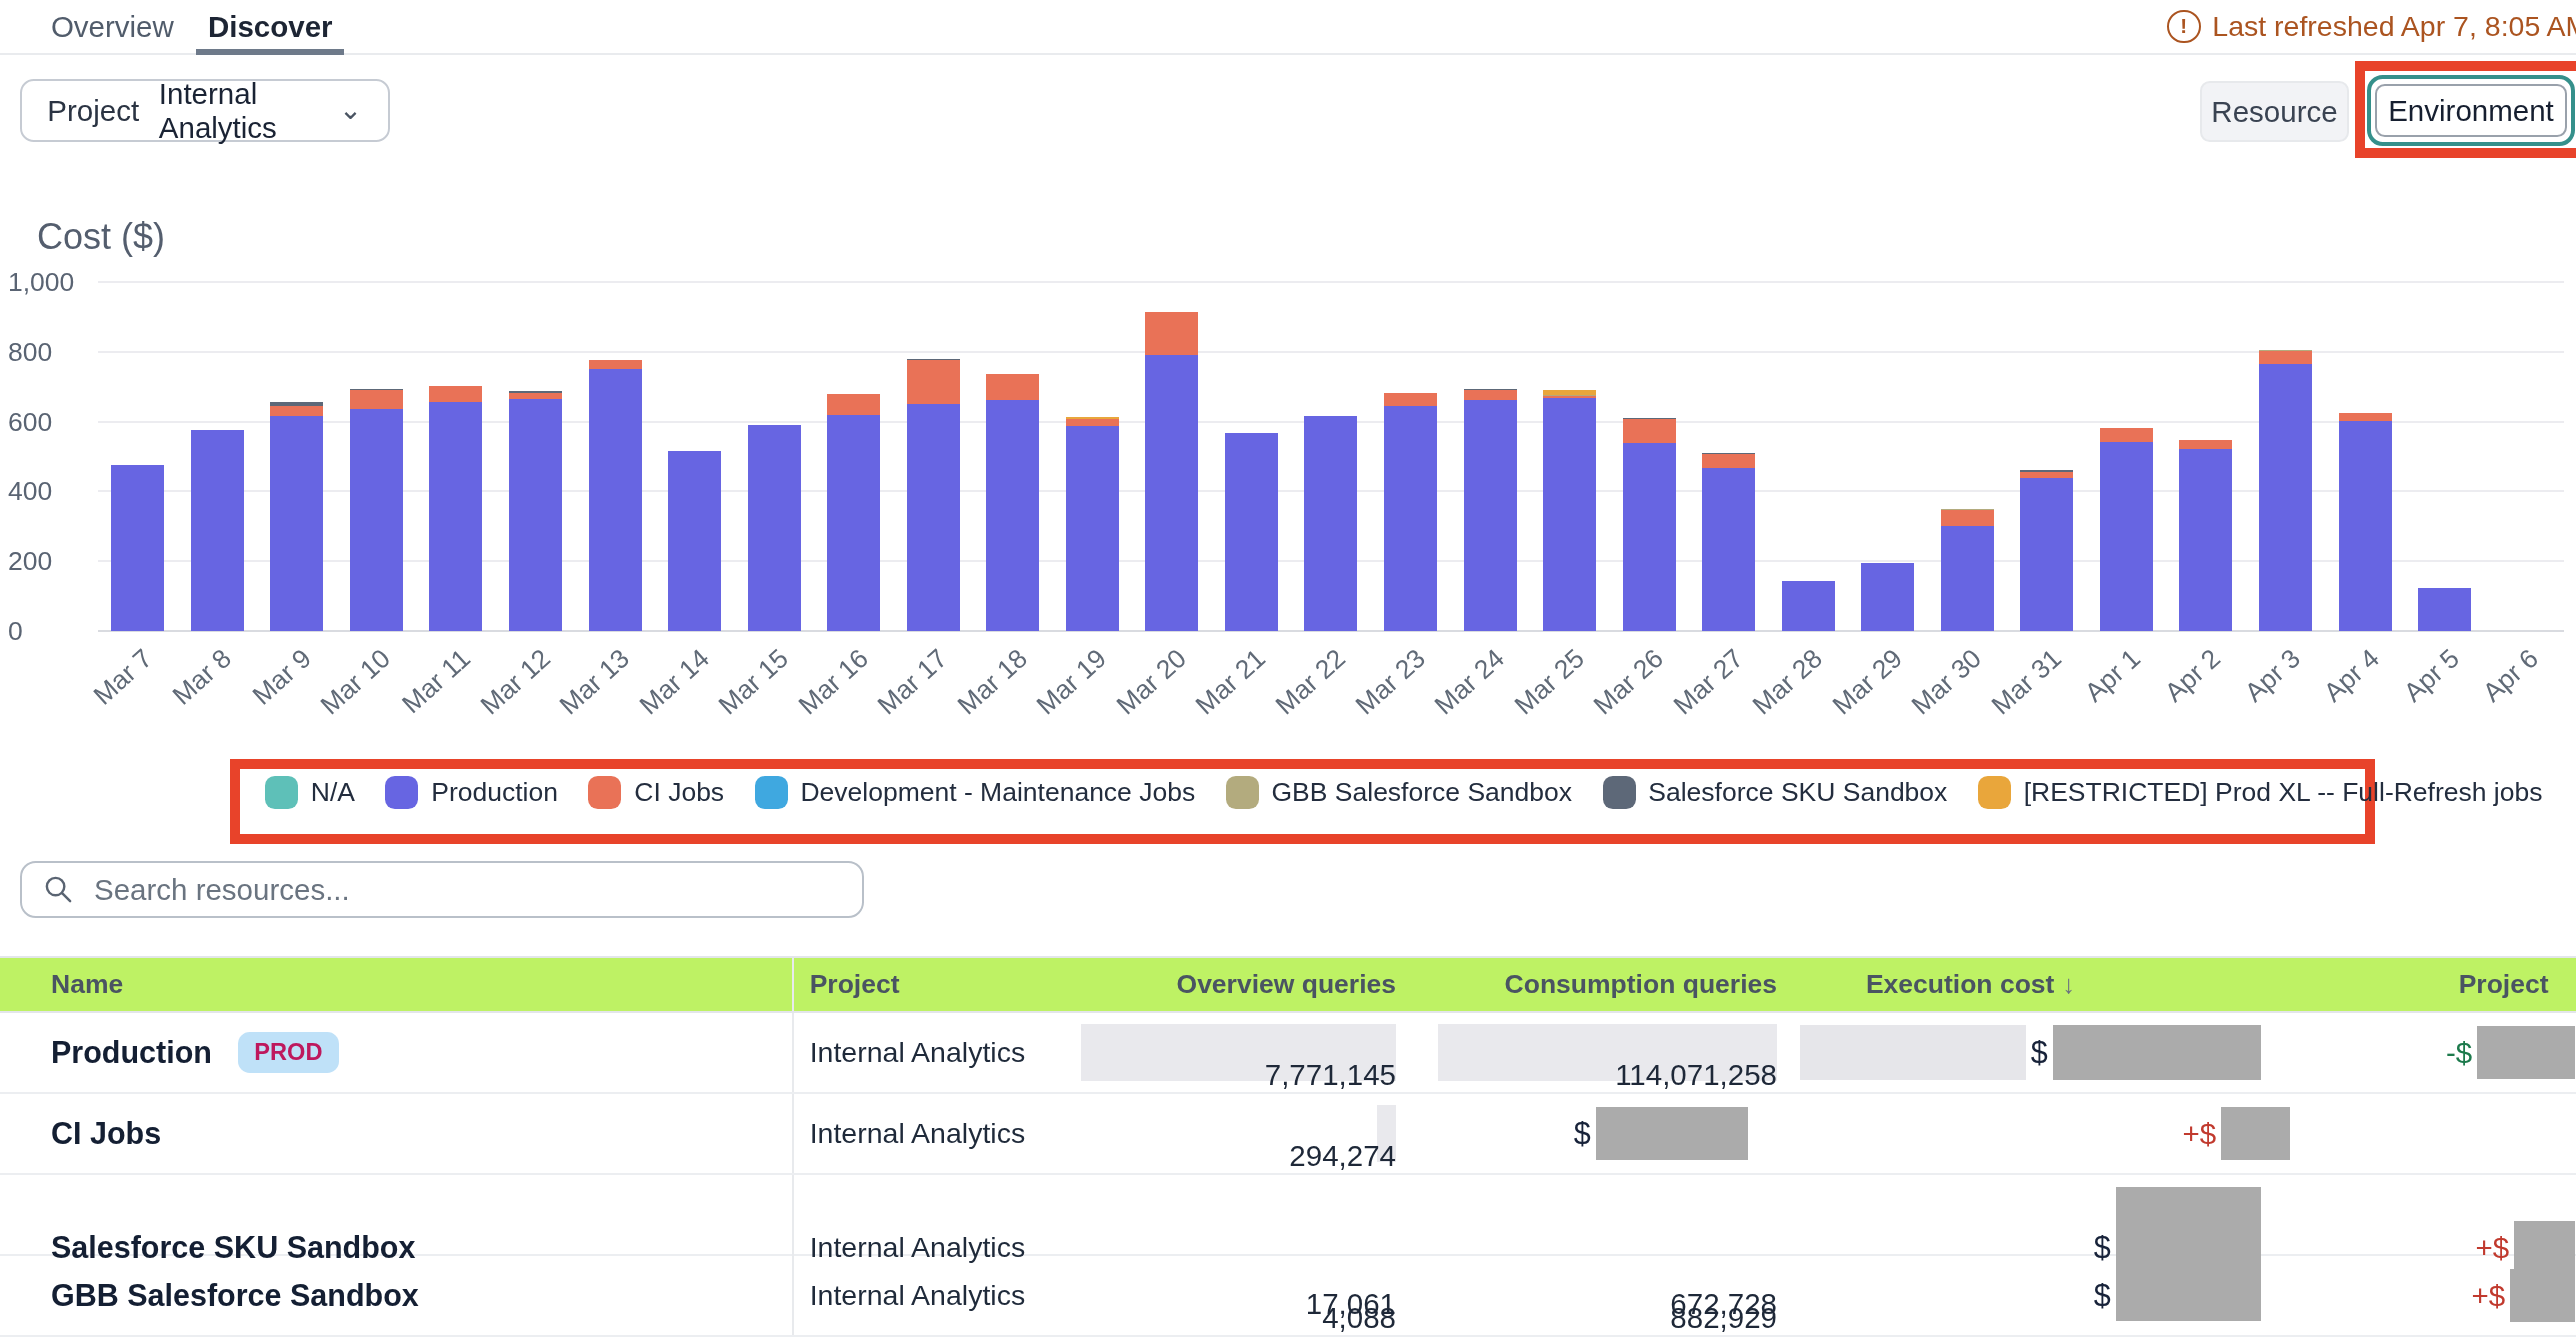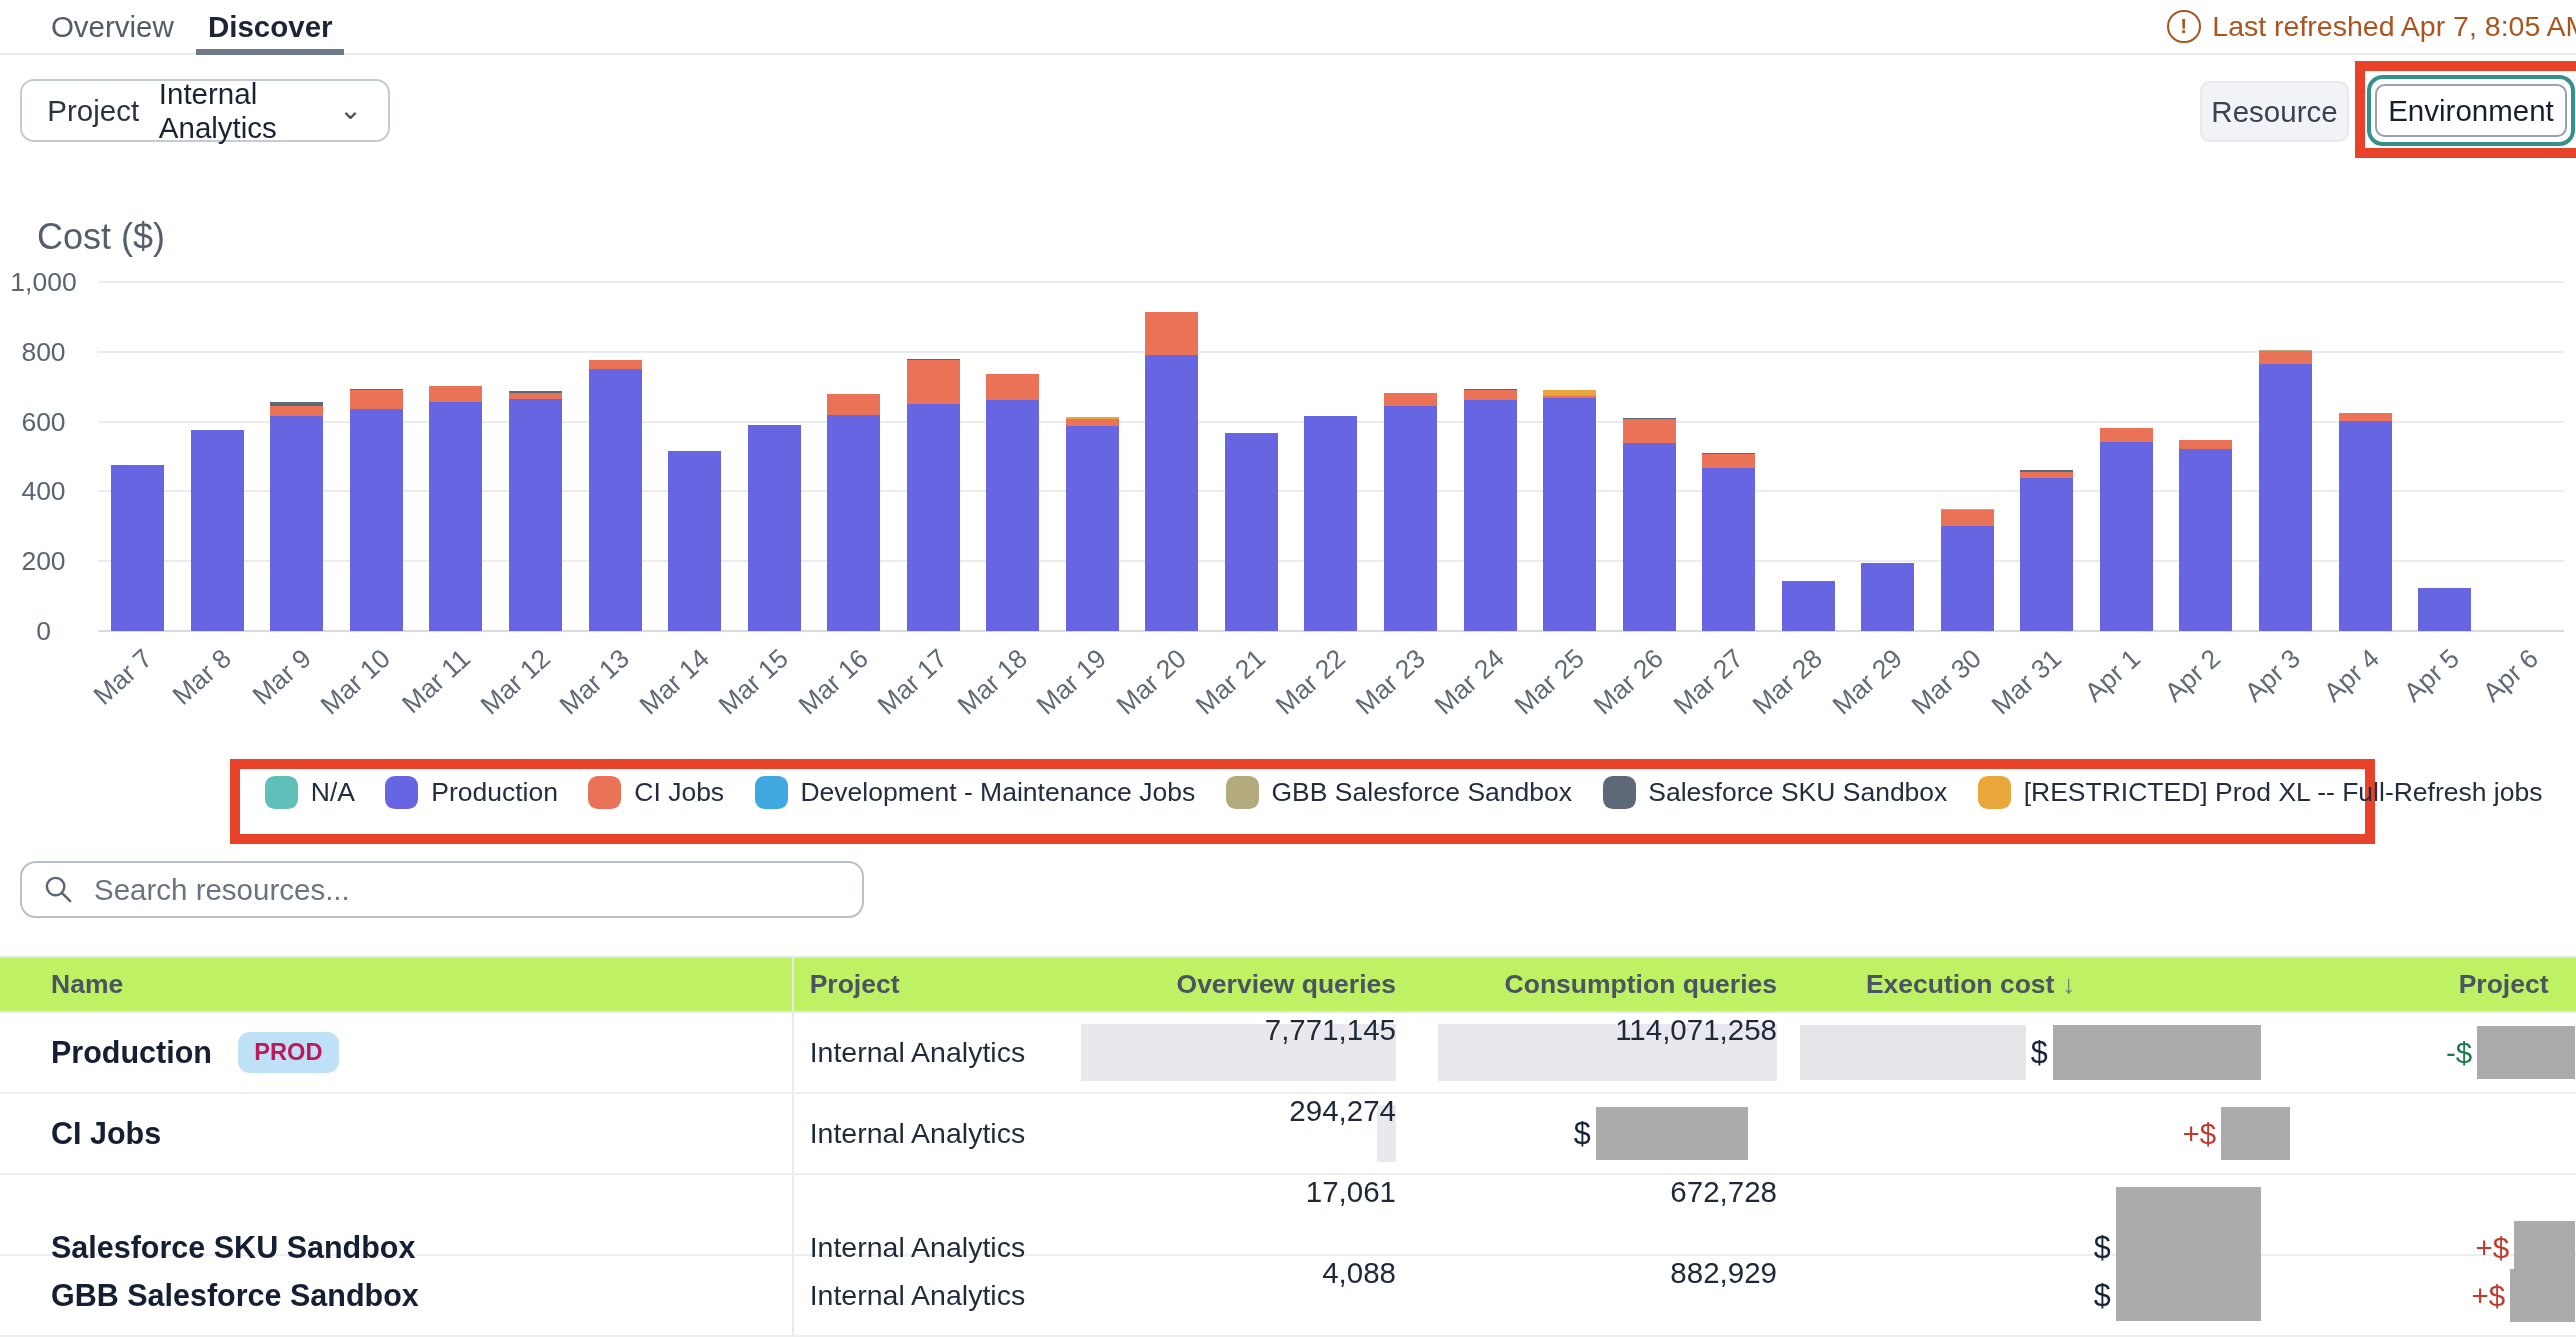--- a/index.html
+++ b/index.html
@@ -25,21 +25,21 @@
   .btn-resource{position:absolute;left:2200px;top:81px;width:149px;height:61px;background:#f2f3f6;border:2px solid #e7e9ec;border-radius:9.8px;box-sizing:border-box;display:flex;align-items:center;justify-content:center;font-size:29.5px;color:#3a4352;cursor:pointer;}
   .env-ring{position:absolute;left:2367px;top:75px;width:208px;height:71px;border:4.9px solid #35908b;border-radius:15.7px;box-sizing:border-box;background:#fff;}
   .btn-environment{position:absolute;left:2375px;top:84px;width:192px;height:53px;border:2.9px solid #99a1ab;border-radius:9.8px;box-sizing:border-box;display:flex;align-items:center;justify-content:center;font-size:29.5px;color:#161f30;background:#fff;cursor:pointer;}
   .redbox-env{position:absolute;left:2355px;top:61px;width:236px;height:97px;border:10.8px solid #e8432a;box-sizing:border-box;pointer-events:none;}
 
   
   .chart-title{position:absolute;left:37px;top:216px;font-size:36px;color:#545e6e;}
   .plot{position:absolute;left:0;top:282px;width:2576px;height:349px;}
   .gridline{position:absolute;left:98px;width:2466px;height:2px;background:#ececf0;}
   .gridline.baseline{background:#d9dbe0;}
-  .ytick{position:absolute;left:0;width:87px;text-align:center;font-size:26.5px;color:#5a6473;transform:translateY(-50%);}
+  .ytick{position:absolute;left:8px;width:87px;text-align:left;font-size:26.5px;color:#5a6473;transform:translateY(-50%);}
   .bars{position:absolute;left:98px;top:0;width:2466px;height:349px;display:flex;align-items:flex-end;z-index:1;}
   .slot{flex:1 1 0;position:relative;height:100%;display:flex;align-items:flex-end;justify-content:center;}
   .bar{width:53px;display:flex;flex-direction:column-reverse;}
   .seg{width:100%;}
   .xlabel{position:absolute;top:calc(100% + 11.8px);left:50%;white-space:nowrap;transform:translateX(-100%) rotate(-42deg);transform-origin:100% 0;font-size:26.5px;color:#606a77;}
 
   
   .legend{position:absolute;left:265px;top:776px;display:flex;align-items:center;gap:30.5px;}
   .litem{display:flex;align-items:center;gap:12.8px;font-size:26.5px;color:#232d3e;cursor:pointer;white-space:nowrap;}
   .swatch{width:33px;height:33px;border-radius:9.8px;flex:none;}
@@ -60,21 +60,21 @@
   .th-project{padding-left:15.7px;border-left:2px solid #e8eaed;height:100%;display:flex;align-items:center;box-sizing:border-box;}
   .th-execq,.th-consq{text-align:right;}
   .th-cost{text-align:center;padding-right:126px;}
   .th-change{text-align:right;padding-right:26.5px;}
   .sorticon{color:#6b7280;font-weight:400;font-size:25.6px;margin-left:7.9px;}
 
   .row{height:79px;border-bottom:2px solid #eceef1;font-size:29.5px;color:#1e2838;background:#fff;}
   .cell-name{padding-left:51px;display:flex;align-items:center;gap:25.6px;font-weight:700;font-size:30.5px;color:#141f33;}
   .badge{background:#bfe1f8;color:#be185d;font-weight:700;font-size:23.6px;padding:8.8px 16.7px;border-radius:11.8px;line-height:1;}
   .cell-project{padding-left:15.7px;border-left:2px solid #e8eaed;height:100%;display:flex;align-items:center;font-size:28.5px;color:#1f2a3a;box-sizing:border-box;}
-  .cell-num{position:relative;height:100%;display:flex;align-items:flex-start;justify-content:flex-end;}
+  .cell-num{position:relative;height:100%;display:flex;align-items:flex-end;justify-content:flex-end;}
   .vbar{position:absolute;right:0;top:10.8px;bottom:10.8px;background:#e9e9ed;}
   .num{position:relative;z-index:1;}
   .cell-cost{position:relative;height:100%;display:flex;align-items:center;justify-content:flex-end;gap:2.9px;padding-right:29.5px;box-sizing:border-box;}
   .lightbar{height:55px;background:#e6e6ea;flex:none;}
   .dollar{color:#18233a;font-size:30.5px;margin:0 2px;}
   .blk{background:#ababab;flex:none;}
   .blk-drop{position:relative;z-index:3;align-self:flex-start;margin-top:11.8px;}
   .spacer{flex:none;}
   .cell-change{height:100%;display:flex;align-items:center;justify-content:flex-end;gap:4.9px;}
   .sign{font-size:29.5px;}

